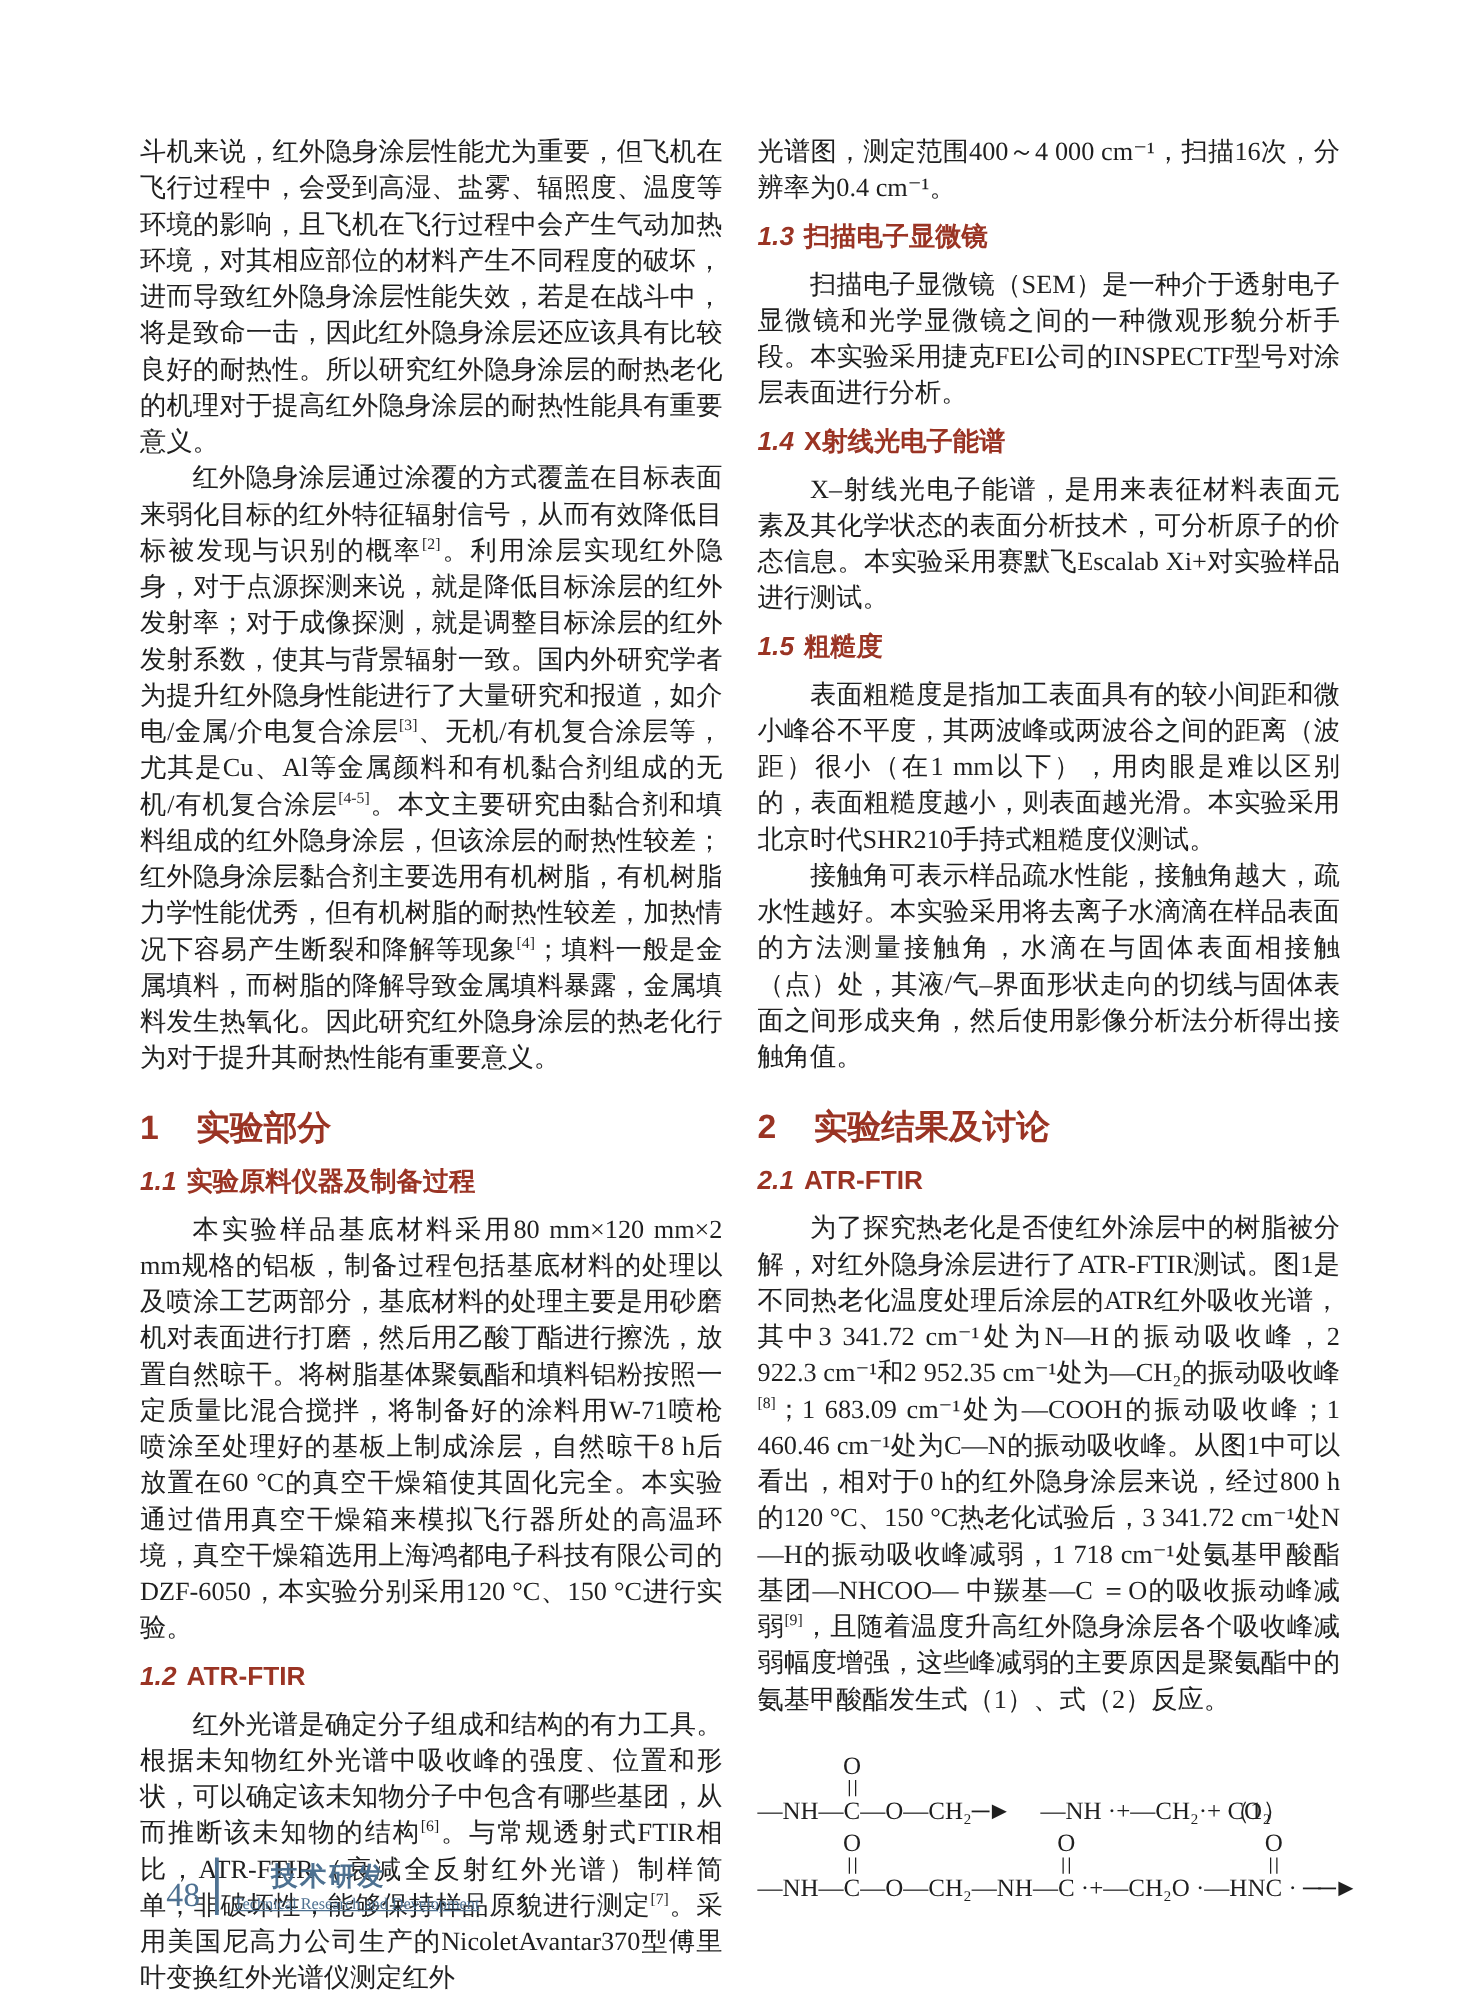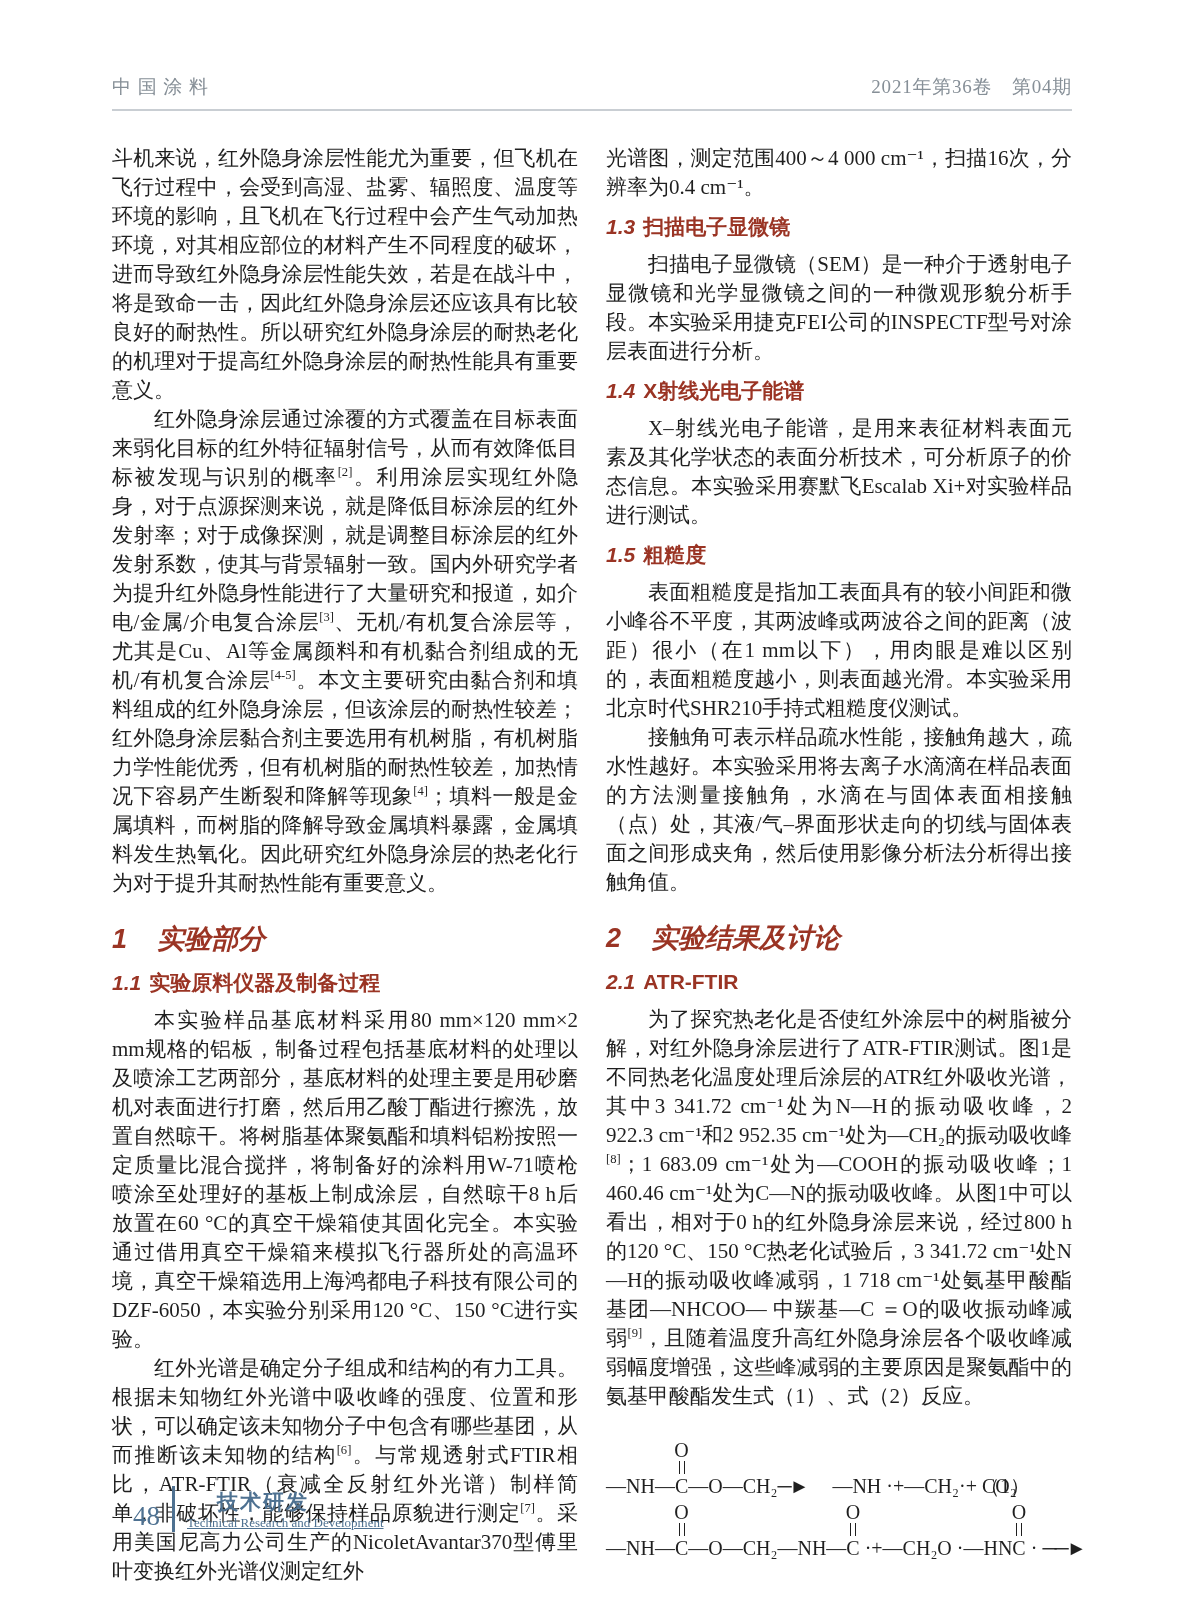--- a/index.html
+++ b/index.html
@@ -28,21 +28,21 @@
   
   .columns{display:flex;gap:28px;margin-top:33px;}
   .col{width:466px;font-size:21px;line-height:29px;text-align:justify;}
   .col p{margin:0;text-indent:2em;}
   .col p.noindent{text-indent:0;}
   sup{font-size:0.6em;line-height:0;}
 
   
   .h1-sec{
     margin:24px 0 13px;font-family:"Liberation Sans","DejaVu Sans",sans-serif;
-    font-weight:bold;font-size:27px;line-height:34px;color:var(--accent);text-align:left;font-style:italic;
+    font-weight:bold;font-size:27px;line-height:34px;color:var(--accent);text-align:left;
   }
   .h1-sec .num{margin-right:30px;}
   .h2-sec{
     margin:11px 0 9px;font-family:"Liberation Sans","DejaVu Sans",sans-serif;
     font-weight:bold;font-size:21px;line-height:28px;color:var(--accent);text-align:left;
   }
   .h2-sec .num{margin-right:8px;font-style:italic;}
 
   
   .equations{margin-top:26px;font-size:20px;line-height:26px;text-align:left;}
@@ -64,39 +64,38 @@
   .pg-num{font-size:27px;margin-right:12px;}
   .footer-bar{width:3px;height:46px;background:var(--footer-blue);margin-right:12px;}
   .footer-cn{font-family:"Liberation Sans","DejaVu Sans",sans-serif;font-weight:bold;font-size:21px;line-height:24px;letter-spacing:2px;margin-left:30px;}
   .footer-en{font-size:13px;line-height:18px;text-decoration:underline;}
 </style>
 </head>
 <body>
 
 <div class="page">
 
-  <div class="pg-header">
-    <span class="journal-name">中国涂料</span>
-    <span class="issue-info">2021年第36卷　第04期</span>
-  </div>
 
   <div class="columns">
 
     <div class="col">
       <p class="noindent">斗机来说，红外隐身涂层性能尤为重要，但飞机在飞行过程中，会受到高湿、盐雾、辐照度、温度等环境的影响，且飞机在飞行过程中会产生气动加热环境，对其相应部位的材料产生不同程度的破坏，进而导致红外隐身涂层性能失效，若是在战斗中，将是致命一击，因此红外隐身涂层还应该具有比较良好的耐热性。所以研究红外隐身涂层的耐热老化的机理对于提高红外隐身涂层的耐热性能具有重要意义。</p>
       <p>红外隐身涂层通过涂覆的方式覆盖在目标表面来弱化目标的红外特征辐射信号，从而有效降低目标被发现与识别的概率<sup>[2]</sup>。利用涂层实现红外隐身，对于点源探测来说，就是降低目标涂层的红外发射率；对于成像探测，就是调整目标涂层的红外发射系数，使其与背景辐射一致。国内外研究学者为提升红外隐身性能进行了大量研究和报道，如介电/金属/介电复合涂层<sup>[3]</sup>、无机/有机复合涂层等，尤其是Cu、Al等金属颜料和有机黏合剂组成的无机/有机复合涂层<sup>[4-5]</sup>。本文主要研究由黏合剂和填料组成的红外隐身涂层，但该涂层的耐热性较差；红外隐身涂层黏合剂主要选用有机树脂，有机树脂力学性能优秀，但有机树脂的耐热性较差，加热情况下容易产生断裂和降解等现象<sup>[4]</sup>；填料一般是金属填料，而树脂的降解导致金属填料暴露，金属填料发生热氧化。因此研究红外隐身涂层的热老化行为对于提升其耐热性能有重要意义。</p>
 
       <div class="h1-sec">
         <span class="num">1</span><span>实验部分</span>
       </div>
       <div class="h2-sec">
         <span class="num">1.1</span><span>实验原料仪器及制备过程</span>
       </div>
       <p>本实验样品基底材料采用80 mm×120 mm×2 mm规格的铝板，制备过程包括基底材料的处理以及喷涂工艺两部分，基底材料的处理主要是用砂磨机对表面进行打磨，然后用乙酸丁酯进行擦洗，放置自然晾干。将树脂基体聚氨酯和填料铝粉按照一定质量比混合搅拌，将制备好的涂料用W-71喷枪喷涂至处理好的基板上制成涂层，自然晾干8 h后放置在60 °C的真空干燥箱使其固化完全。本实验通过借用真空干燥箱来模拟飞行器所处的高温环境，真空干燥箱选用上海鸿都电子科技有限公司的DZF-6050，本实验分别采用120 °C、150 °C进行实验。</p>
 
+      <div class="h2-sec">
+        <span class="num">1.2</span><span>ATR-FTIR</span>
+      </div>
       <p>红外光谱是确定分子组成和结构的有力工具。根据未知物红外光谱中吸收峰的强度、位置和形状，可以确定该未知物分子中包含有哪些基团，从而推断该未知物的结构<sup>[6]</sup>。与常规透射式FTIR相比，ATR-FTIR（衰减全反射红外光谱）制样简单，非破坏性，能够保持样品原貌进行测定<sup>[7]</sup>。采用美国尼高力公司生产的NicoletAvantar370型傅里叶变换红外光谱仪测定红外</p>
     </div>
 
     <div class="col">
       <p class="noindent">光谱图，测定范围400～4 000 cm⁻¹，扫描16次，分辨率为0.4 cm⁻¹。</p>
 
       <div class="h2-sec">
         <span class="num">1.3</span><span>扫描电子显微镜</span>
       </div>
       <p>扫描电子显微镜（SEM）是一种介于透射电子显微镜和光学显微镜之间的一种微观形貌分析手段。本实验采用捷克FEI公司的INSPECTF型号对涂层表面进行分析。</p>

